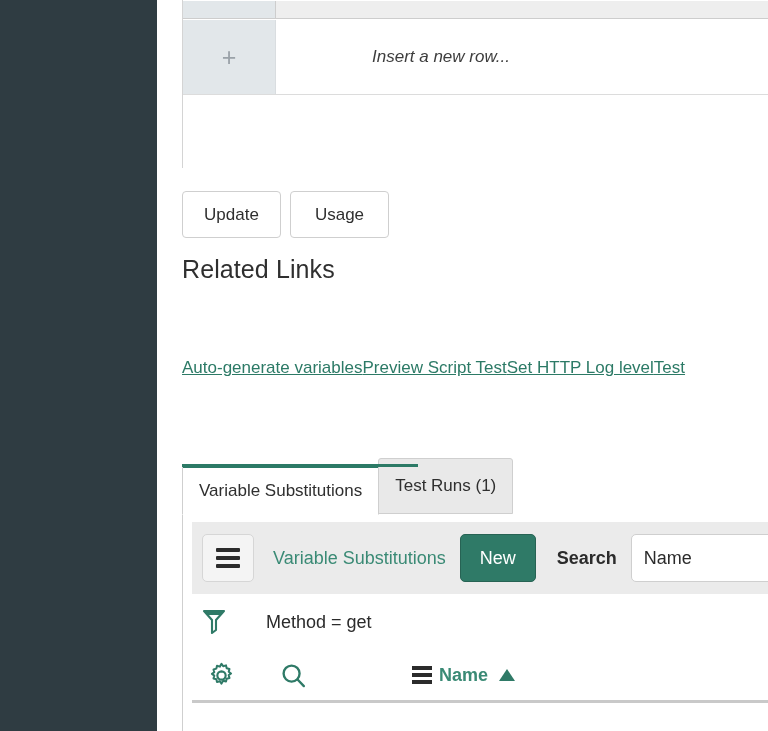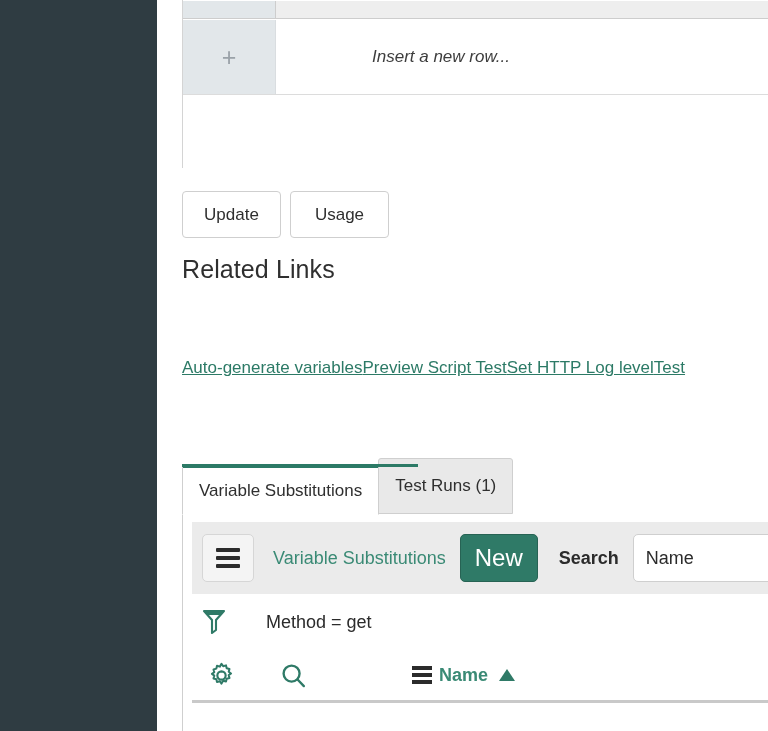--- a/index.html
+++ b/index.html
@@ -247,21 +247,21 @@
   .btn-new {
     margin-left: 14px;
     height: 48px;
     min-width: 76px;
     padding: 0 14px;
     background: #2f7a67;
     border: 1px solid #276354;
     border-radius: 5px;
     color: #ffffff;
     font-family: "Liberation Sans", sans-serif;
-    font-size: 24px;
+    font-size: 18px;
     cursor: pointer;
     display: flex; align-items: center; justify-content: center;
     flex: 0 0 auto;
   }
   .search-label {
     margin-left: 21px;
     font-size: 18px;
     color: #2b2b2b;
     flex: 0 0 auto;
     font-weight: bold;

